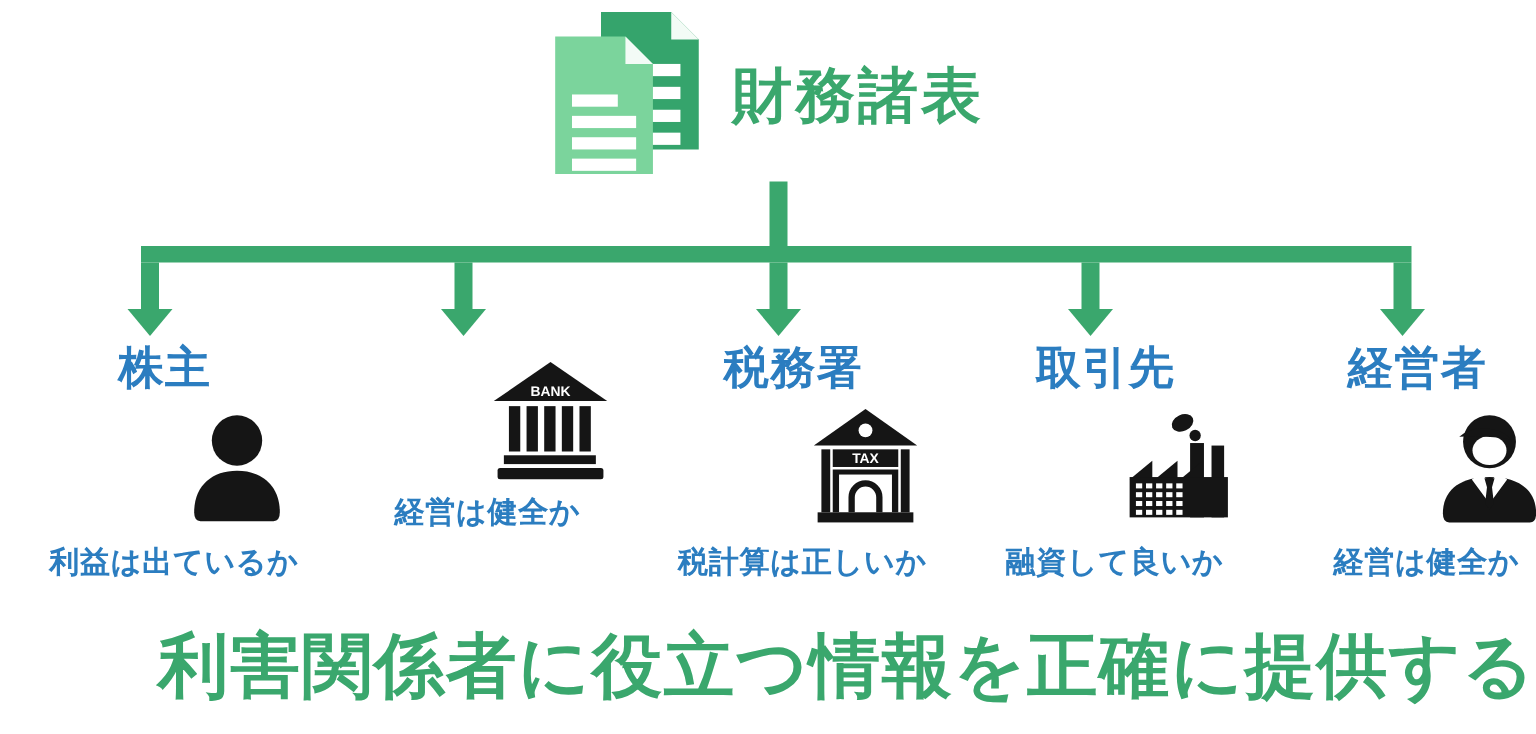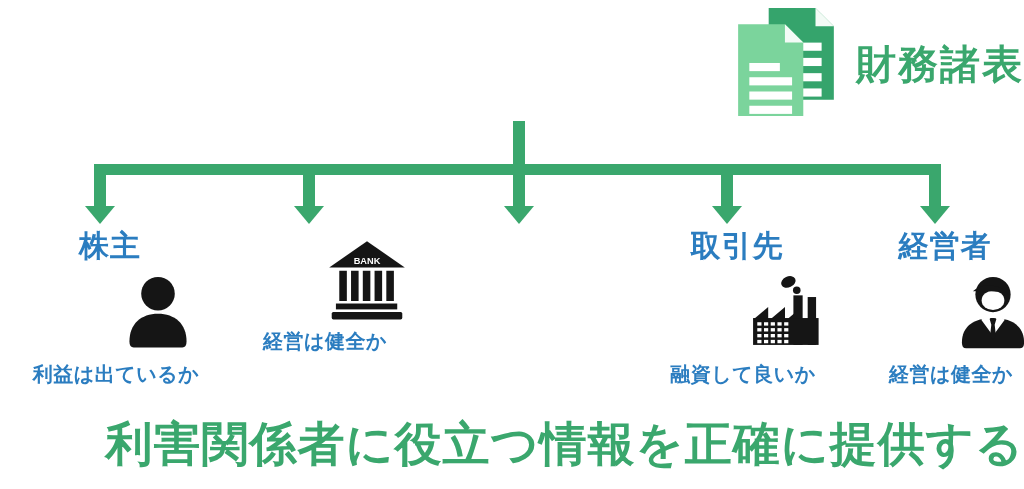--- a/index.html
+++ b/index.html
@@ -14,21 +14,21 @@
     overflow: hidden;
   }
 
   
   .header {
     position: absolute;
     left: 0; right: 0; top: 6px;
     height: 116px;
     display: flex;
     align-items: center;
-    justify-content: flex-end;
+    justify-content: center;
     gap: 18px;
   }
   .doc-icon { width: 102px; height: 112px; flex: 0 0 auto; }
   .title {
     color: #3aa76d;
     font-size: 40px;
     font-weight: 800;
     letter-spacing: 2px;
     line-height: 1;
   }
@@ -187,20 +187,38 @@
         <rect x="45" y="39" width="9" height="36" fill="#151515"></rect>
         <rect x="59" y="39" width="9" height="36" fill="#151515"></rect>
         <rect x="73" y="39" width="9" height="36" fill="#151515"></rect>
         <rect x="13" y="78" width="73" height="7" fill="#151515"></rect>
         <rect x="8" y="88" width="84" height="9" rx="2" fill="#151515"></rect>
       </svg>
     </div>
     <div class="question">経営は健全か</div>
   </div>
 
+  <div class="col pos-2">
+    <div class="label">税務署</div>
+    <div class="pictogram">
+      <svg viewBox="0 0 100 100" aria-hidden="true">
+        <polygon points="50,2 9,31 91,31" fill="#151515"></polygon>
+        <circle cx="50" cy="19" r="5.5" fill="#ffffff"></circle>
+        <rect x="15" y="34" width="7" height="50" fill="#151515"></rect>
+        <rect x="78" y="34" width="7" height="50" fill="#151515"></rect>
+        <rect x="24" y="34" width="52" height="14" fill="#151515"></rect>
+        <text x="50" y="45" text-anchor="middle" font-size="11" font-weight="bold" font-family="Liberation Sans, sans-serif" fill="#ffffff">TAX</text>
+        <rect x="24" y="50" width="52" height="34" fill="#151515"></rect>
+        <rect x="29" y="54" width="42" height="30" fill="#ffffff"></rect>
+        <path d="M39 84 V72 a11 11 0 0 1 22 0 V84" fill="#ffffff" stroke="#151515" stroke-width="5"></path>
+        <rect x="12" y="84" width="76" height="8" fill="#151515"></rect>
+      </svg>
+    </div>
+    <div class="question">税計算は正しいか</div>
+  </div>
 
   <div class="col pos-3">
     <div class="pos-wrap">
     <div class="label">取引先</div>
     <div class="pictogram">
       <svg viewBox="0 0 100 100" aria-hidden="true">
         <ellipse cx="54" cy="13" rx="9" ry="6.5" transform="rotate(-25 54 13)" fill="#151515"></ellipse>
         <circle cx="64" cy="23" r="4.5" fill="#151515"></circle>
         <rect x="60" y="29" width="11" height="59" fill="#151515"></rect>
         <rect x="77" y="31" width="10" height="57" fill="#151515"></rect>

